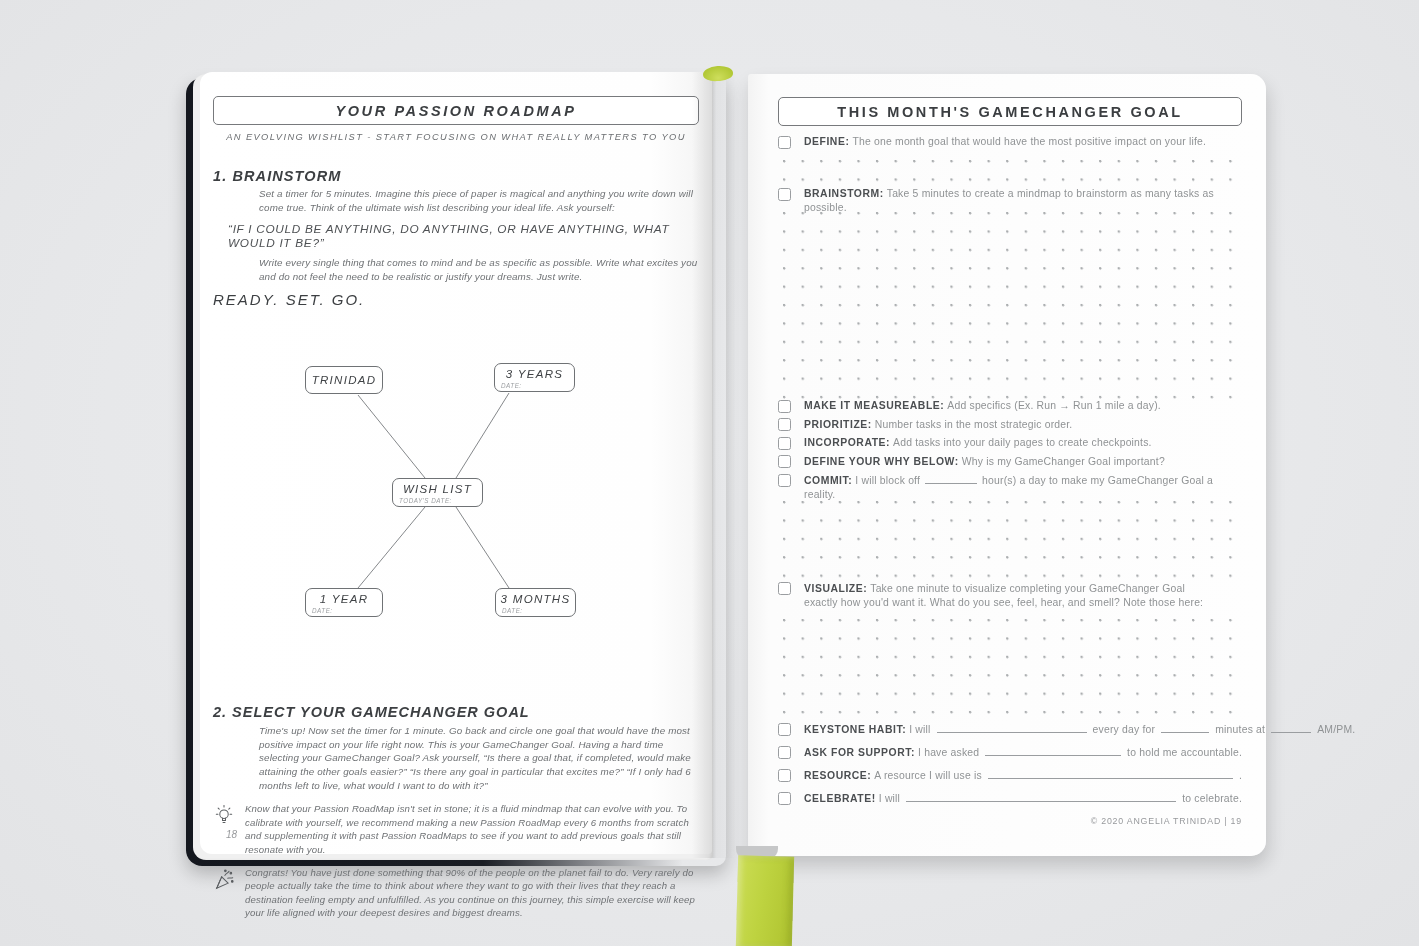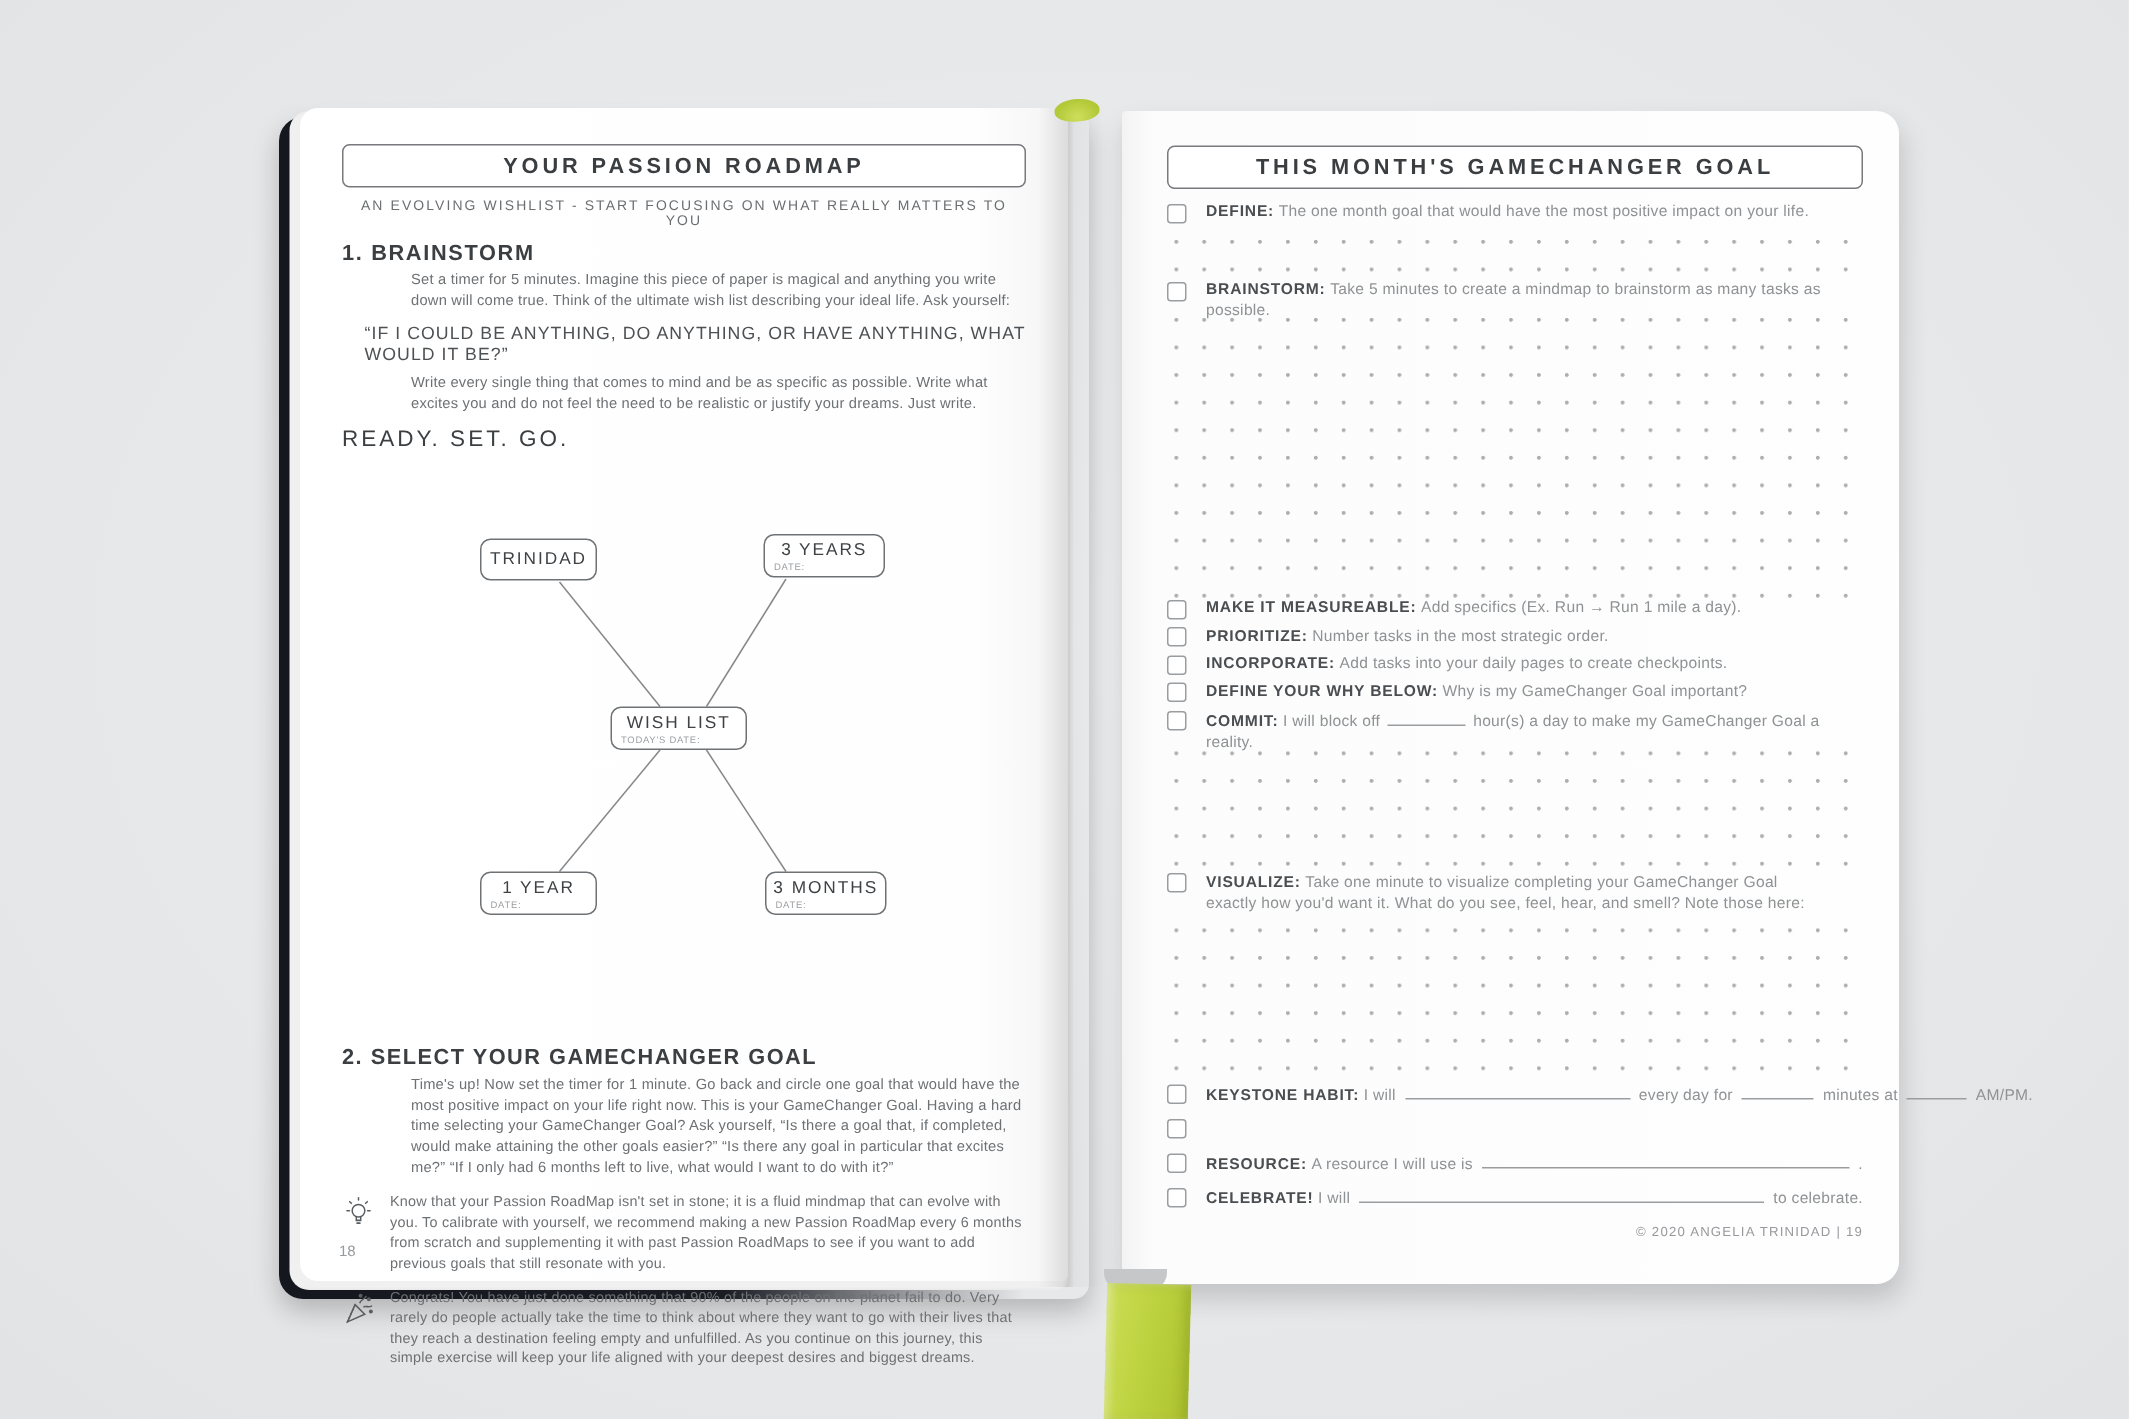--- a/index.html
+++ b/index.html
@@ -61,29 +61,29 @@
   
   .titlebox {
     border:1px solid #77797c; border-radius:5px;
     height:29px; display:flex; align-items:center; justify-content:center;
     font-size:14.5px; font-weight:bold; letter-spacing:2.6px; color:#3b3e41;
     background:#fff;
   }
   .body-text { font-size:9.8px; line-height:1.42; color:#6e7174; letter-spacing:0.15px;margin-left:46px; }
 
   
-  .lp-content { position:absolute; inset:0; padding:24px 28px; }
+  .lp-content { position:absolute; inset:0; padding:24px 13px;font-style:italic; }
   .subtitle {
     margin-top:7px; text-align:center;
     font-size:9.3px; letter-spacing:1.4px; color:#6b6e71;
   }
   .sec-heading {
     font-size:14.5px; font-weight:600; letter-spacing:1.1px; color:#3c3f42;
   }
-  .h-s1 { margin-top:9px; }
+  .h-s1 { margin-top:26px; }
   .p1 { margin-top:3px; }
   .quote {
     margin-top:7px; padding-left:15px;
     font-size:11.8px; font-weight:500; letter-spacing:0.7px; color:#4e5154;
   }
   .p2 { margin-top:6px; }
   .ready { margin-top:7px; font-size:15px; font-weight:500; letter-spacing:2px; color:#3c3f42; }
 
   .diagram { position:relative; height:396px; }
   .dg-svg { position:absolute; left:0; top:0; }
@@ -291,20 +291,26 @@
             <span>every day for</span>
             <span class="blank blank-k2"></span>
             <span>minutes at</span>
             <span class="blank blank-k3"></span>
             <span>AM/PM.</span>
           </span>
       </div>
 
       <div class="crow crow-low">
         <span class="cbox"></span>
+        <span class="ctext ctext-flex">
+            <b class="clabel">ASK FOR SUPPORT:</b>
+            <span>I have asked</span>
+            <span class="blank-flex"></span>
+            <span>to hold me accountable.</span>
+          </span>
       </div>
 
       <div class="crow crow-low">
         <span class="cbox"></span>
         <span class="ctext ctext-flex">
             <b class="clabel">RESOURCE:</b>
             <span>A resource I will use is</span>
             <span class="blank-flex"></span>
             <span>.</span>
           </span>

